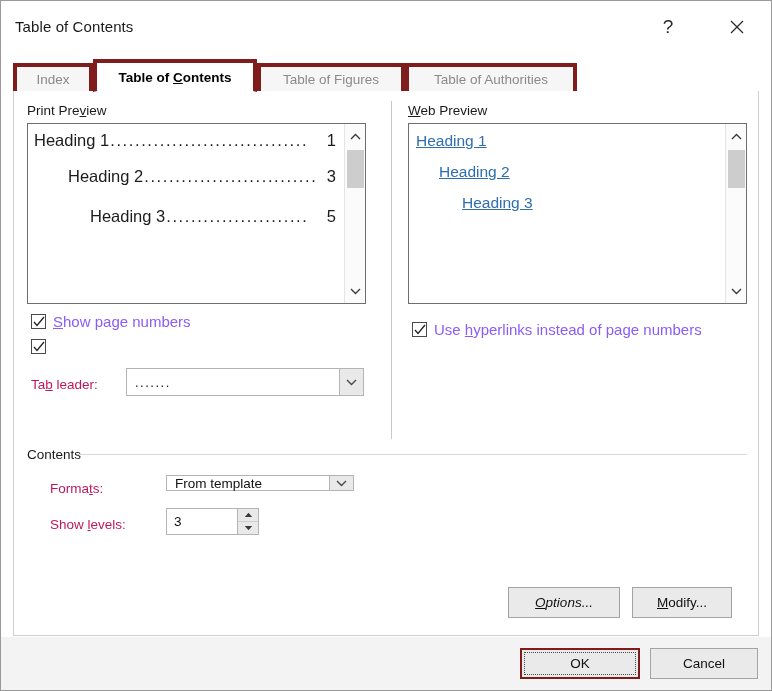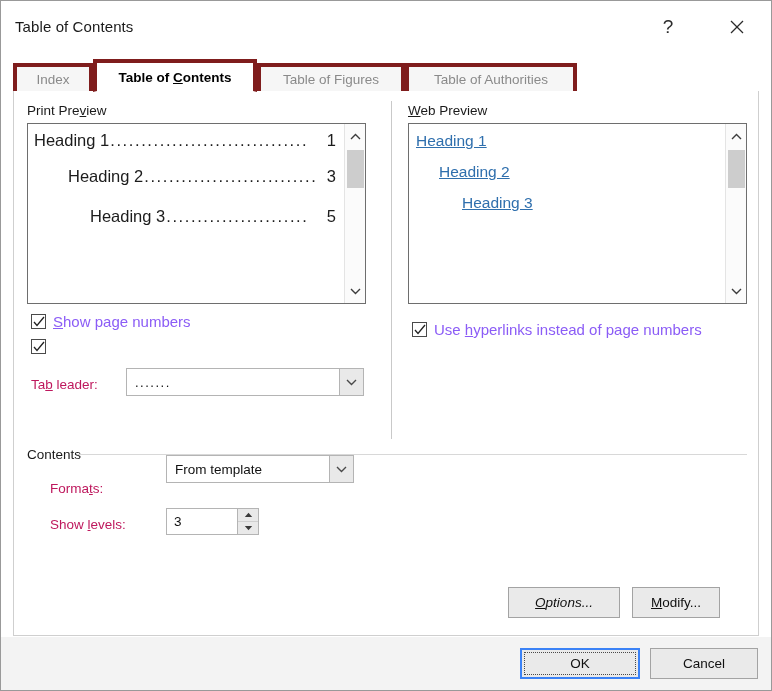--- a/index.html
+++ b/index.html
@@ -191,21 +191,21 @@
   }
   .btn {
     position:absolute;
     background:#eaeaea; border:1px solid #a3a3a3;
     font-size:13.5px; color:#111111;
     display:flex; align-items:center; justify-content:center;
     font-family:"Liberation Sans", sans-serif;
   }
   .btn u { text-decoration:underline; }
   .btn.focused {
-    border:2px solid #3b82f6; background:#eaeaea;
+    border:2px solid #7f1d1d; background:#eaeaea;
   }
   .btn.focused .focusring {
     position:absolute; left:2px; top:2px; right:2px; bottom:2px;
     border:1px dotted #4a4a4a;
   }
 </style>
 </head>
 <body>
 
 <div class="dialog">
@@ -345,21 +345,21 @@
         </svg>
       </span>
       <span class="chk-label">Use <u>h</u>yperlinks instead of page numbers</span>
     </div>
 
     <div class="grp-label" style="left:13px; top:356px;">Contents</div>
     <div style="position:absolute; left:63px; top:363px; width:670px; height:1px; background:#d8d8d8;"></div>
 
     <div class="fld-label" style="left:36px; top:390px;">Forma<u>t</u>s:</div>
 
-    <div class="combo" style="left:152px; top:364px; width:188px; height:28px;">
+    <div class="combo" style="left:152px; top:384px; width:188px; height:16px;">
       <span class="val">From template</span>
       <span class="arrowbtn">
         <svg width="11" height="8" viewBox="0 0 11 8" aria-hidden="true">
           <polyline points="1,2 5.5,6.5 10,2" fill="none" stroke="#4a4a4a" stroke-width="1.4"></polyline>
         </svg>
       </span>
     </div>
 
     <div class="fld-label" style="left:36px; top:426px;">Show <u>l</u>evels:</div>
 
@@ -376,21 +376,21 @@
             <polygon points="4.5,5.2 0.8,1 8.2,1" fill="#3a3a3a"></polygon>
           </svg>
         </div>
       </span>
     </div>
 
     <div class="btn" style="left:494px; top:496px; width:112px; height:31px;font-style:italic;">
       <span><u>O</u>ptions...</span>
     </div>
 
-    <div class="btn" style="left:618px; top:496px; width:88px; height:31px;">
+    <div class="btn" style="left:618px; top:496px; width:100px; height:31px;">
       <span><u>M</u>odify...</span>
     </div>
   </div>
 
   <div class="footer">
     <div class="btn focused" style="left:519px; top:11px; width:120px; height:31px;">
       <span class="focusring"></span>
       <span>OK</span>
     </div>
 

